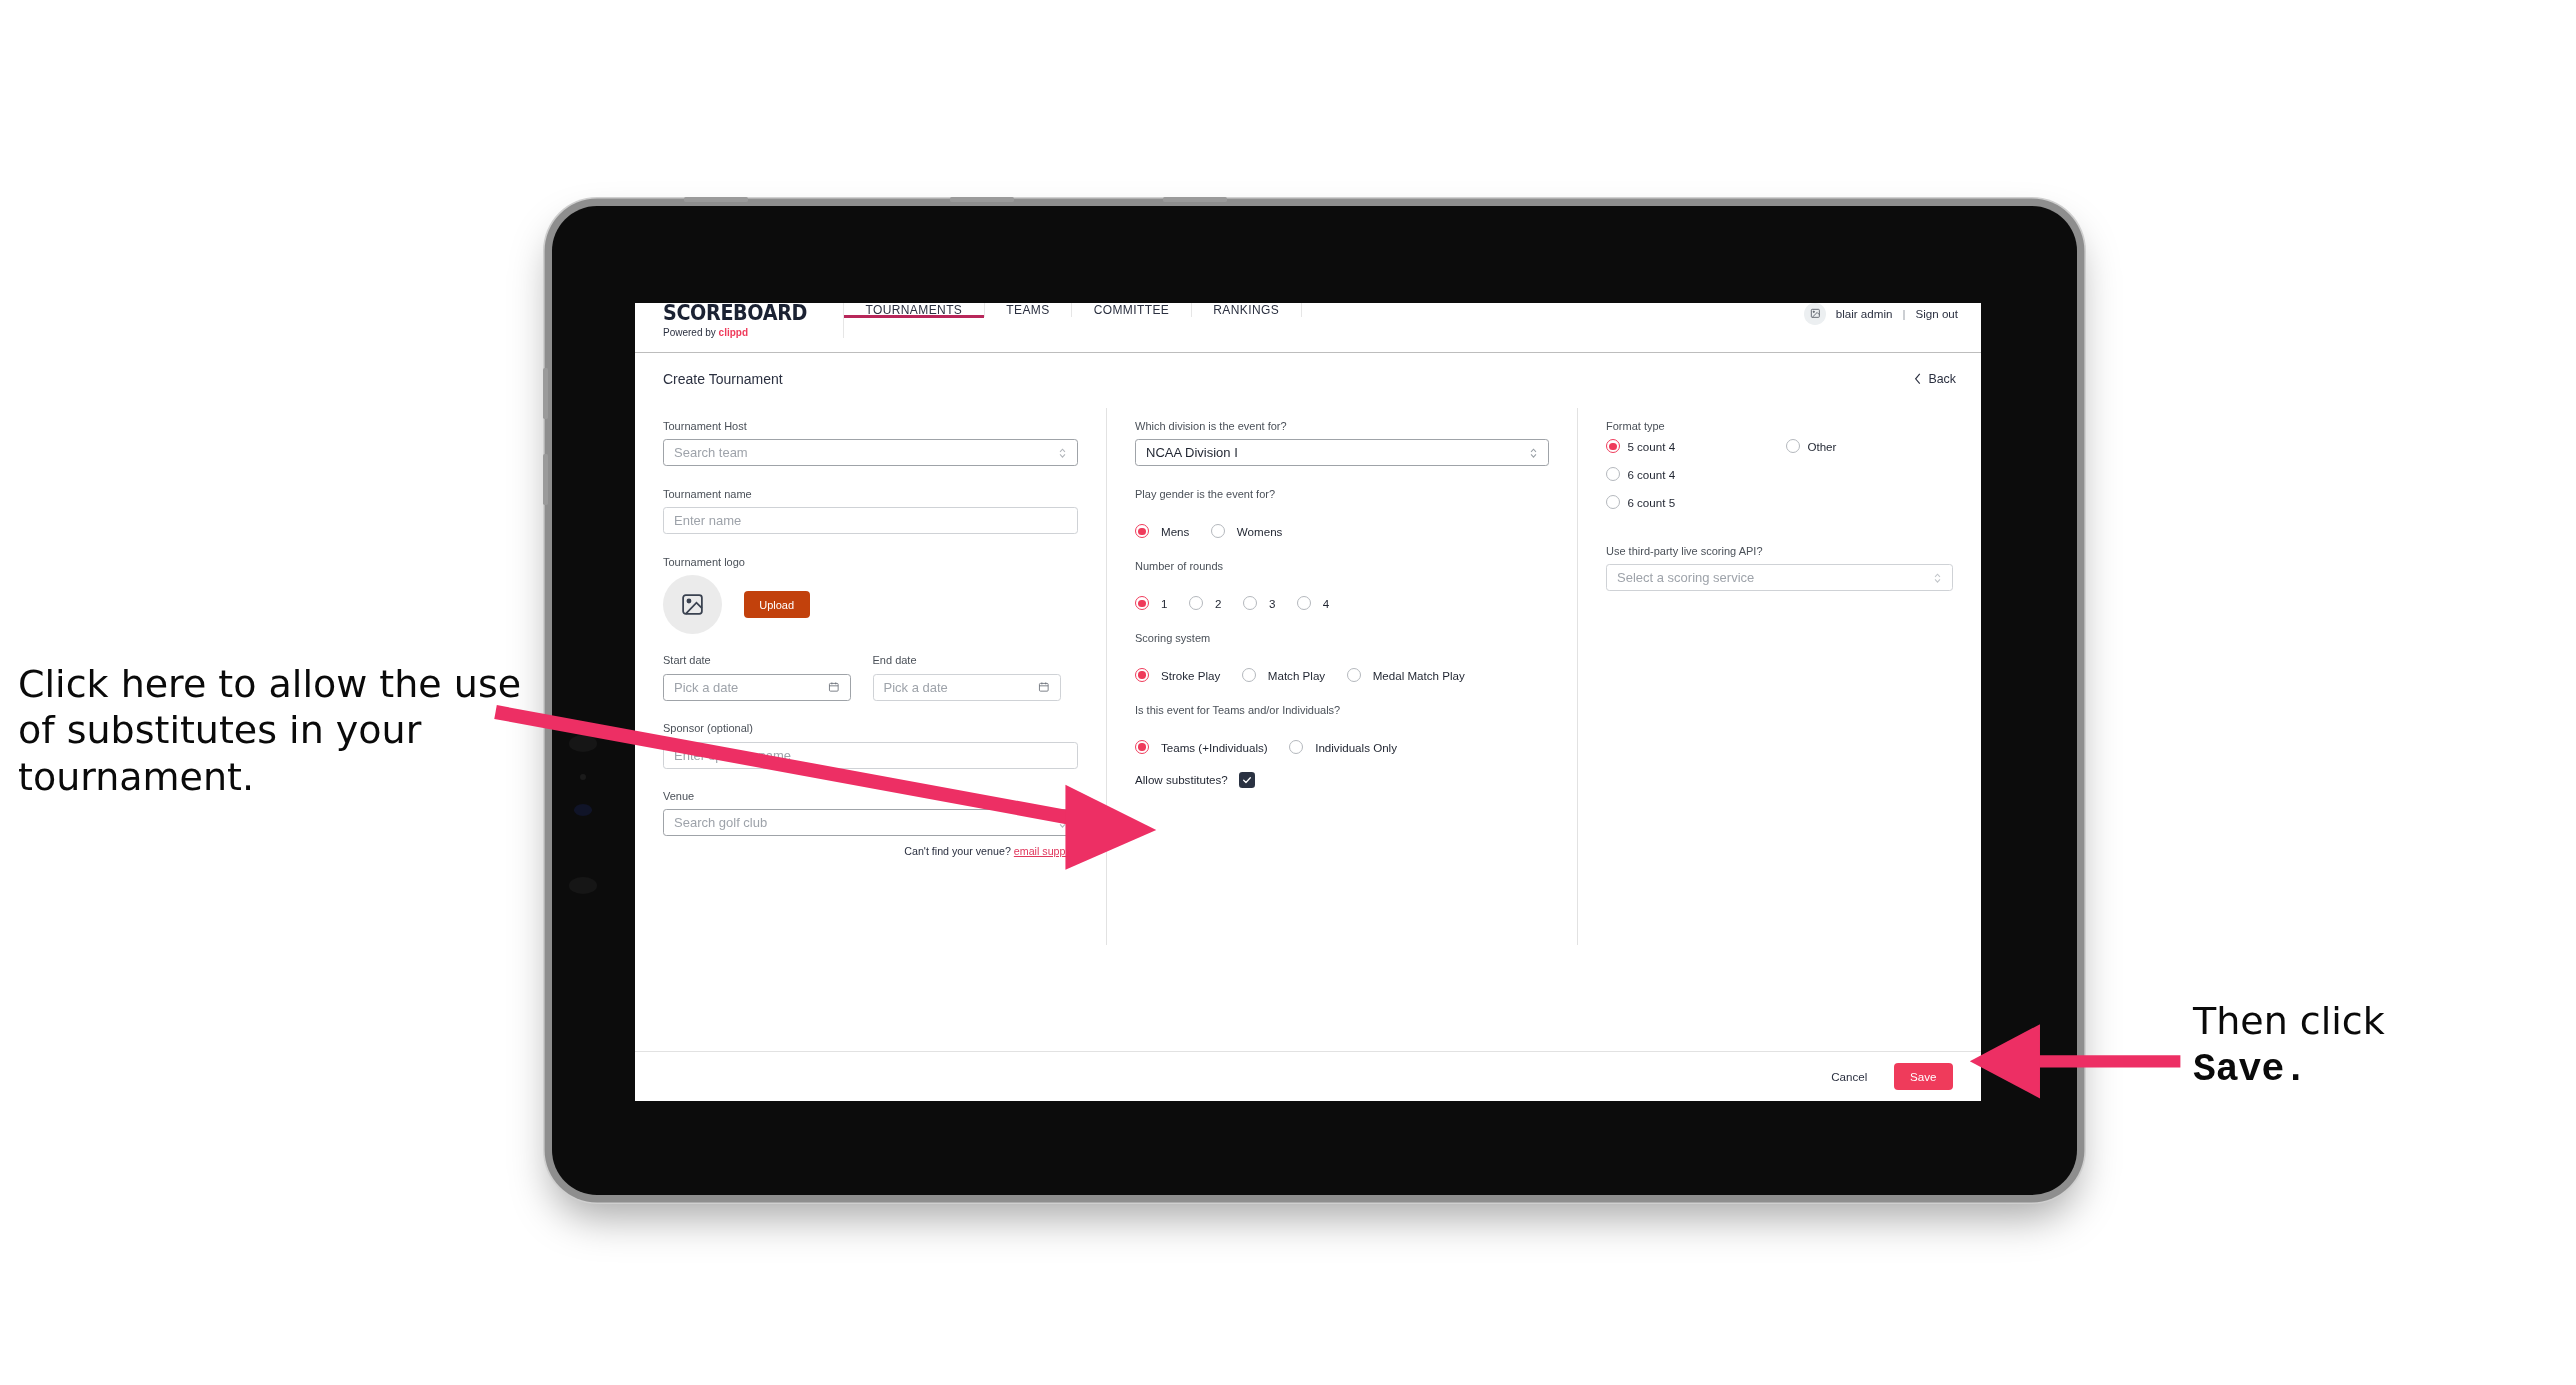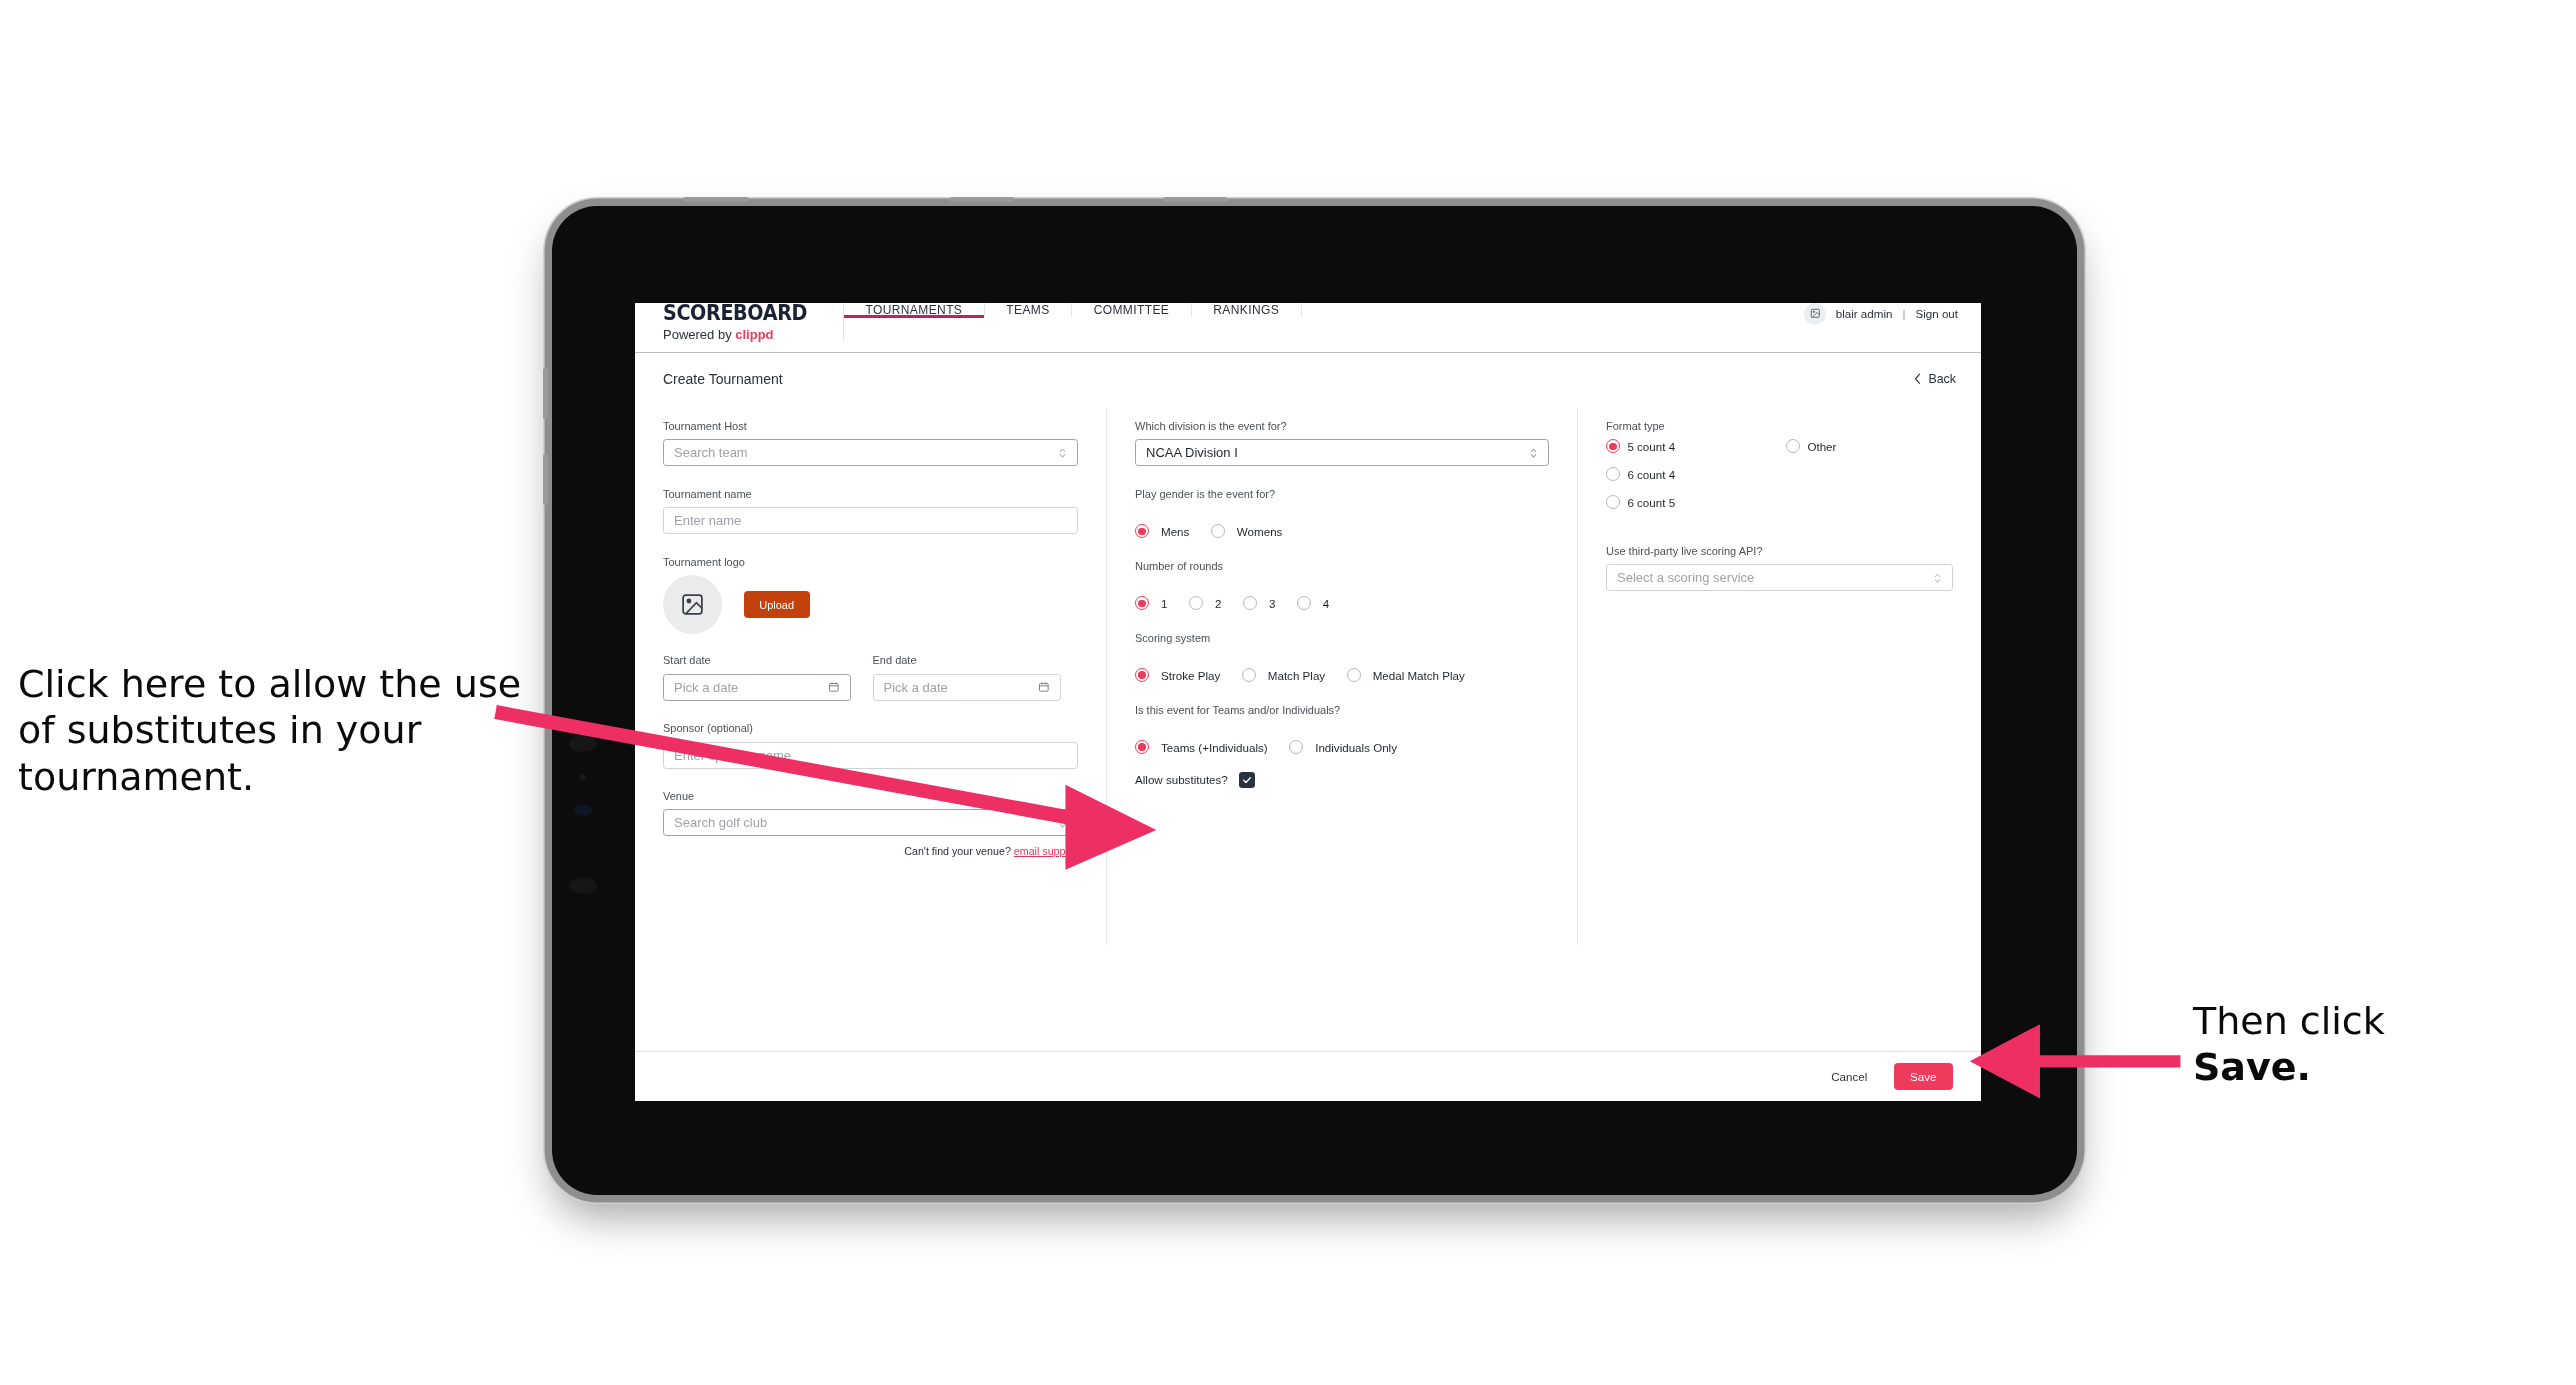--- a/index.html
+++ b/index.html
@@ -63,21 +63,21 @@
     font-family: "DejaVu Sans", sans-serif;
     font-weight: 700;
     font-size: 20.6px;
     letter-spacing: -0.4px;
     color: #1b2233;
     line-height: 1;
     transform: scaleX(0.93);
     transform-origin: left center;
   }
   .brand-sub {
-    font-size: 13px; color: #2b3040; margin-top: 3.3px;
+    font-size: 10px; color: #2b3040; margin-top: 3.3px;
     white-space: nowrap;
   }
   .brand-sub b { color: #ef3b5b; font-weight: 700; }
 
   .navtabs { display: flex; align-items: stretch; }
   .navtab {
     display: flex; align-items: center;
     padding: 0 21.5px;
     font-size: 12px;
     letter-spacing: 0.4px;
@@ -209,21 +209,21 @@
   .anno-left {
     left: 18px; top: 661px; width: 529px;
     font-size: 38px; line-height: 1.22;
     font-family: "DejaVu Sans", sans-serif;
   }
   .anno-right {
     left: 2193px; top: 999px; width: 347px;
     font-size: 38px; line-height: 1.2;
     font-family: "DejaVu Sans", sans-serif;
   }
-  .anno-right .b { font-weight: 700; }
+  .anno-right .b { font-weight: 700; font-family: Liberation Mono, monospace; }
 
   svg.arrows {
     position: absolute; left: 0; top: 0;
     width: 2576px; height: 1386px;
     pointer-events: none;
   }
 </style>
 </head>
 <body>
 

